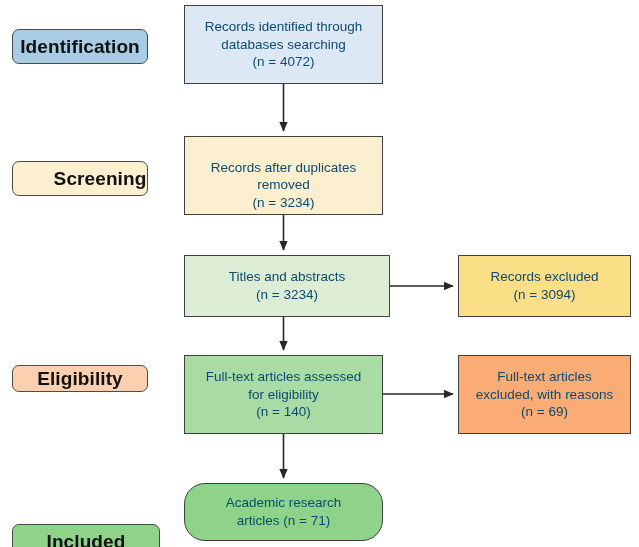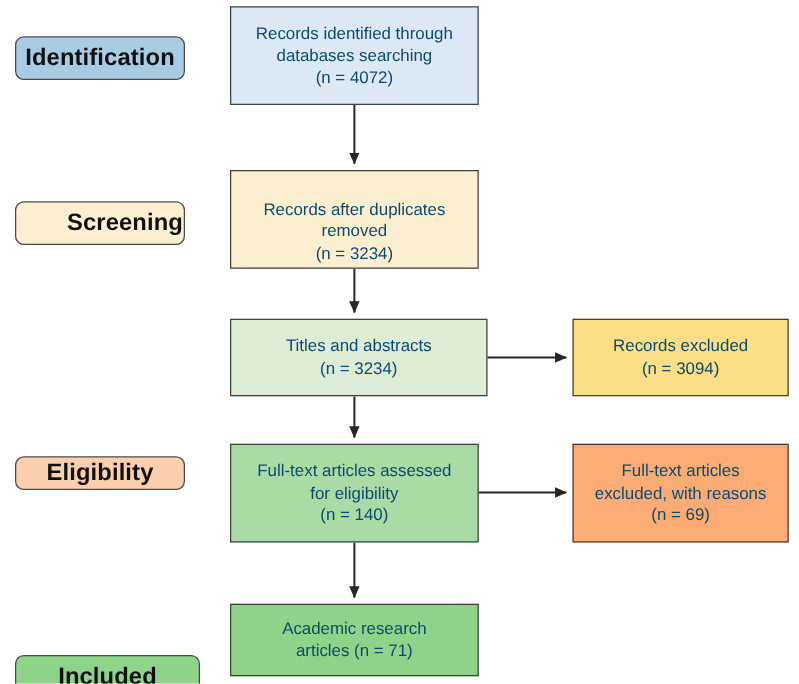--- a/index.html
+++ b/index.html
@@ -139,18 +139,18 @@
 for eligibility
 (n = 140)</span>
   </div>
 
   <div class="node box-excluded-fulltext" style="background: rgb(251, 171, 116);">
     <span class="txt">Full-text articles
 excluded, with reasons
 (n = 69)</span>
   </div>
 
-  <div class="node box-included" style="background: rgb(143, 211, 138);">
+  <div class="node box-included" style="background: rgb(143, 211, 138); border-radius: 21px;">
     <span class="txt">Academic research
 articles (n = 71)</span>
   </div>
 
 </div>
 
 </body></html>

